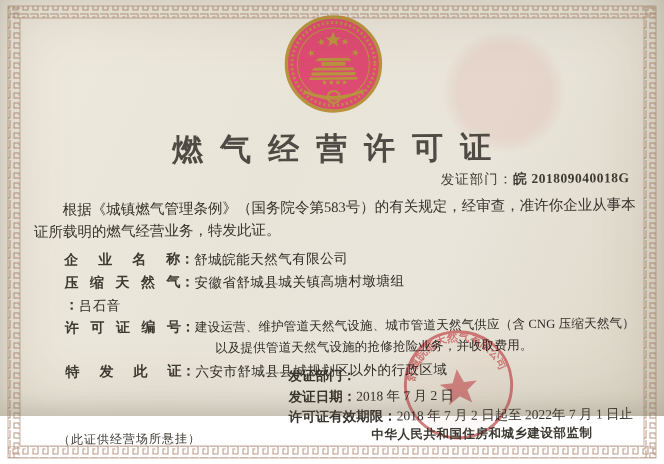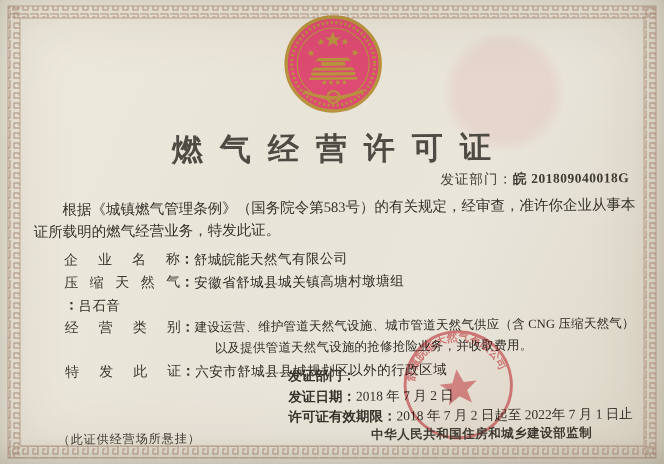--- a/index.html
+++ b/index.html
@@ -9,21 +9,21 @@
     --ink:#3a372f;
     --ink-soft:#4b4840;
     --emblem-red:#dd4a72;
     --emblem-gold:#b8923f;
     --seal-red:#c65f5f;
   }
   *{margin:0;padding:0;box-sizing:border-box;}
   html,body{width:664px;height:464px;overflow:hidden;}
   body{font-family:"Liberation Serif","DejaVu Serif",serif;color:var(--ink);}
   .photo{
-    position:relative;width:664px;height:464px;
+    position:relative;width:664px;height:416px;
     background:linear-gradient(115deg,#eeeade 0%,#e9e4d8 40%,var(--paper) 65%,var(--paper-dark) 100%);
   }
   .photo::after{
     content:"";position:absolute;inset:0;pointer-events:none;
     box-shadow:inset 0 0 70px rgba(95,85,60,.22), inset 0 -8px 18px rgba(110,105,95,.18);
   }
   .border-svg{position:absolute;inset:0;width:664px;height:464px;pointer-events:none;}
   .sheet{
     position:absolute;inset:0;
     transform:rotate(-0.55deg);
@@ -48,21 +48,21 @@
   .preamble{
     position:absolute;left:34px;top:196px;width:602px;
     font-size:14.5px;line-height:22px;text-indent:2em;color:#35322b;
     text-align:justify;
   }
   
   .fields{position:absolute;left:64px;top:247px;width:576px;}
   .frow{display:flex;align-items:flex-start;line-height:21.5px;min-height:21.5px;}
   .flabel{
     display:inline-block;width:116px;flex:0 0 116px;
-    font-size:14px;font-weight:400;color:#3c3931;
+    font-size:14px;font-weight:700;color:#3c3931;
     text-align:justify;text-align-last:justify;
   }
   .fcolon{flex:0 0 auto;font-size:14px;font-weight:600;color:#3c3931;}
   .fvalue{font-size:13.5px;color:#2f2c26;padding-top:1px;letter-spacing:.5px;}
   .fvalue.small{font-size:12.5px;letter-spacing:.2px;}
   .cont-line{margin-left:150px;font-size:12.5px;color:#2f2c26;line-height:21.5px;letter-spacing:.2px;}
   
   .issue{position:absolute;left:287px;top:366px;font-size:13.5px;color:#35322b;}
   .issue div{line-height:20.5px;}
   .issue .lbl{font-weight:600;}
@@ -151,21 +151,21 @@
       <div class="frow">
         <span class="flabel">压缩天然气</span>
           <span class="fcolon">：</span>
         <span class="fvalue">安徽省舒城县城关镇高塘村墩塘组</span>
       </div>
       <div class="frow">
           <span class="fcolon">：</span>
         <span class="fvalue">吕石音</span>
       </div>
       <div class="frow">
-        <span class="flabel">经营类别</span>
+        <span class="flabel">许可证编号</span>
           <span class="fcolon">：</span>
         <span class="fvalue small">建设运营、维护管道天然气设施、城市管道天然气供应（含 CNG 压缩天然气）</span>
       </div>
       <div class="cont-line">以及提供管道天然气设施的抢修抢险业务，并收取费用。</div>
       <div class="frow">
         <span class="flabel">特发此证</span>
           <span class="fcolon">：</span>
         <span class="fvalue">六安市舒城县县城规划区以外的行政区域</span>
       </div>
     </div>

